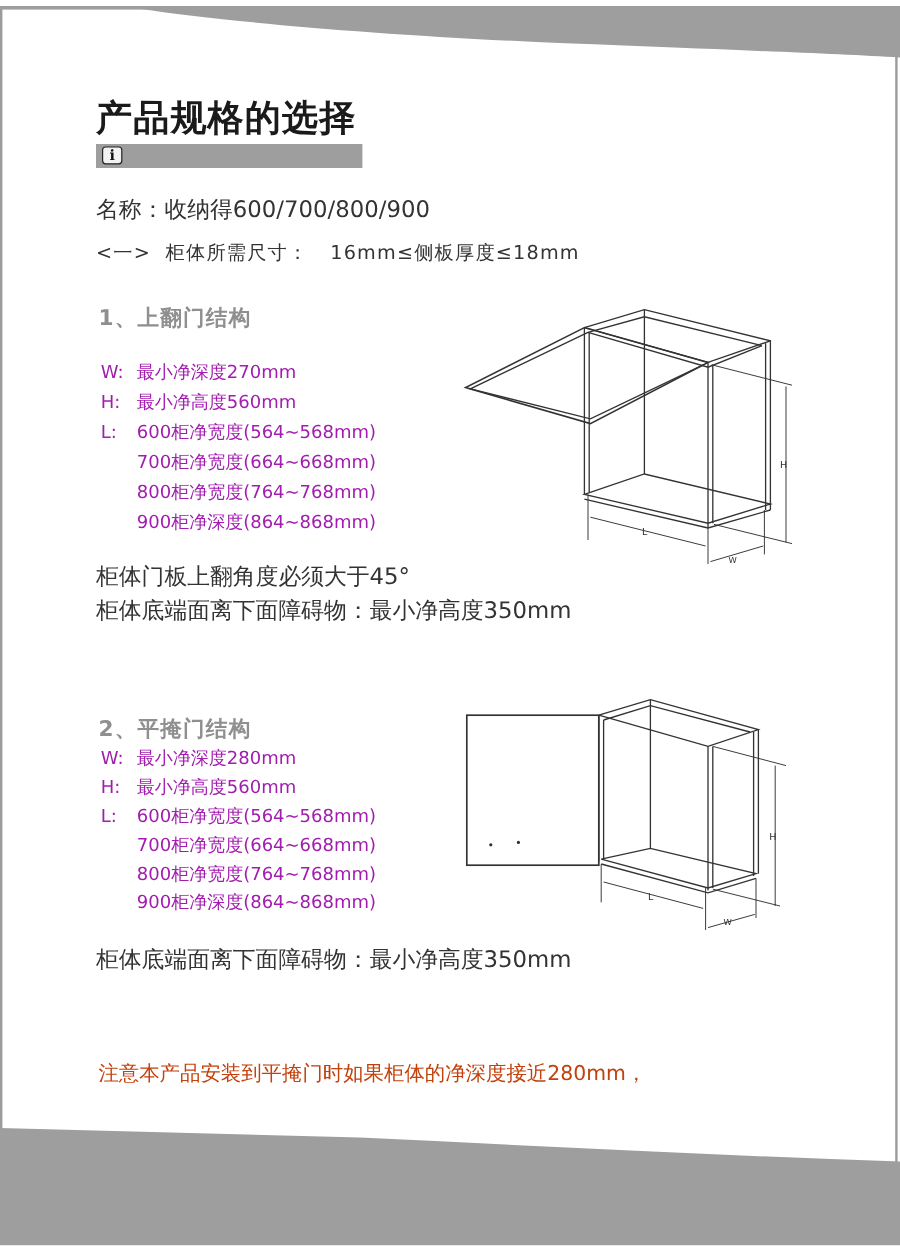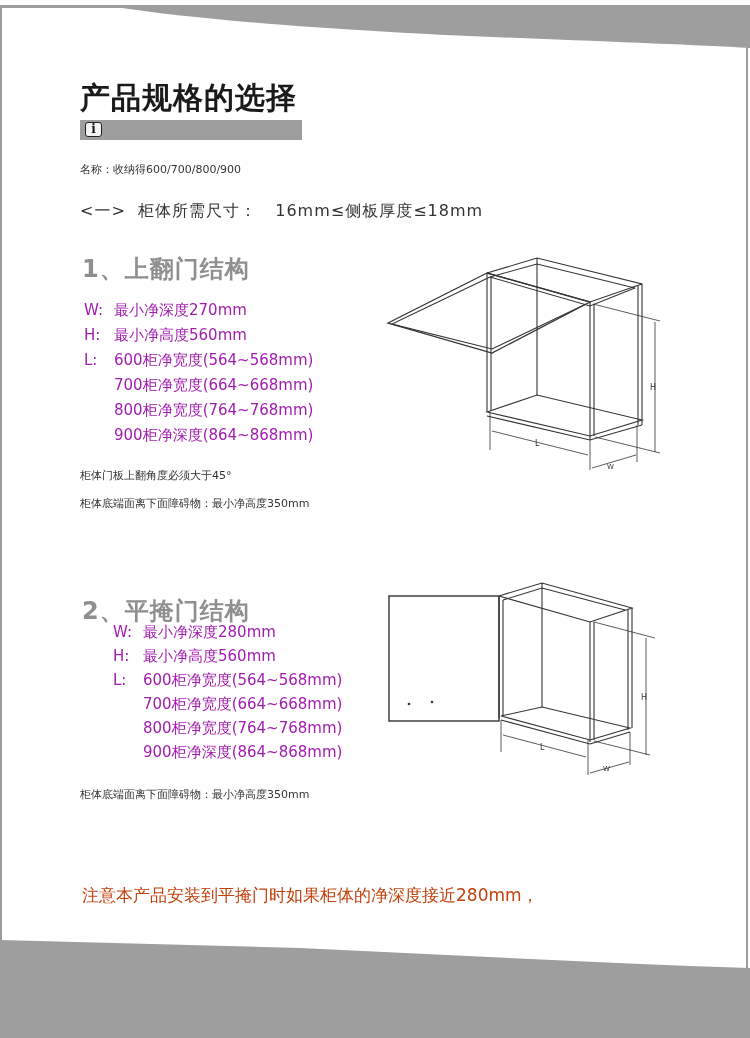--- a/index.html
+++ b/index.html
@@ -7,22 +7,22 @@
       font-family: "DejaVu Sans", "Liberation Sans", sans-serif; color: #333; }
     .page-frame { position: absolute; left: 0; top: 5px; width: 748px; height: 1028px;
       border: 2px solid #9c9c9c; border-radius: 2px; box-sizing: border-box; background:#fff; }
     .deco { position: absolute; left: 0; top: 0; }
     .title { position: absolute; left: 80px; top: 78px; font-family: "DejaVu Serif", "Liberation Serif", serif;
       font-weight: bold; font-size: 30px; color: #1a1a1a; letter-spacing: 1px; margin: 0; }
     .info-bar { position: absolute; left: 80px; top: 120px; width: 222px; height: 20px; background: #9e9e9e; }
     .info-icon { position: absolute; left: 5px; top: 2px; width: 17px; height: 15px; border: 1.5px solid #222;
       border-radius: 3px; background: #f2f2f2; box-sizing: border-box; font-family: "DejaVu Serif", serif;
       font-weight: bold; font-size: 12px; line-height: 12px; text-align: center; color: #111; }
-    .line { position: absolute; left: 80px; font-size: 11px; color: #333; white-space: pre; }
-    .sec-title { position: absolute; left: 82px; font-size: 24px; font-weight: bold; color: #8f8f8f; letter-spacing: 1px; }
+    .line { position: absolute; left: 80px; font-size: 19px; color: #333; white-space: pre; }
+    .sec-title { position: absolute; left: 82px; font-size: 18px; font-weight: bold; color: #8f8f8f; letter-spacing: 1px; }
     .spec { position: absolute; left: 84px; font-size: 15px; color: #a21caf; }
     .spec .row { height: 25px; line-height: 25px; white-space: nowrap; }
     .spec .key { display: inline-block; width: 30px; }
     .note { position: absolute; left: 82px; top: 880px; font-size: 17px; color: #c2410c; line-height: 31px; }
     .diagram { position: absolute; }
   </style>
 </head>
 <body>
 
 <div class="page-frame"></div>
@@ -82,21 +82,21 @@
   <line x1="212" y1="228" x2="256" y2="215" stroke-width="0.8"></line>
   <line x1="213" y1="64" x2="280" y2="81" stroke-width="0.8"></line>
   <line x1="215" y1="197" x2="280" y2="213" stroke-width="0.8"></line>
   <line x1="275" y1="82" x2="275" y2="212" stroke-width="0.8"></line>
   <text x="155" y="206" font-size="8" fill="#333" stroke="none" font-family="DejaVu Sans, sans-serif">L</text>
   <text x="270" y="150" font-size="8" fill="#333" stroke="none" font-family="DejaVu Sans, sans-serif">H</text>
   <text x="227" y="229" font-size="7" fill="#333" stroke="none" font-family="DejaVu Sans, sans-serif">W</text>
 </svg>
 
 <div class="sec-title" style="top:571px;margin-top:24px;">2、平掩门结构</div>
-<div class="spec" style="top:620px;margin-left:29px;">
+<div class="spec" style="top:620px;">
   <div class="row" style="height:24px;line-height:24px;"><span class="key">W:</span><span>最小净深度280mm</span></div>
   <div class="row" style="height:24px;line-height:24px;"><span class="key">H:</span><span>最小净高度560mm</span></div>
   <div class="row" style="height:24px;line-height:24px;"><span class="key">L:</span><span>600柜净宽度(564~568mm)</span></div>
   <div class="row" style="height:24px;line-height:24px;"><span class="key"></span><span>700柜净宽度(664~668mm)</span></div>
   <div class="row" style="height:24px;line-height:24px;"><span class="key"></span><span>800柜净宽度(764~768mm)</span></div>
   <div class="row" style="height:24px;line-height:24px;"><span class="key"></span><span>900柜净深度(864~868mm)</span></div>
 </div>
 <div class="line" style="top:787px;">柜体底端面离下面障碍物：最小净高度350mm</div>
 
 <svg class="diagram" style="left:380px; top:570px;" width="280" height="210" viewBox="0 0 280 210" fill="none" stroke="#333" stroke-width="1.1">

